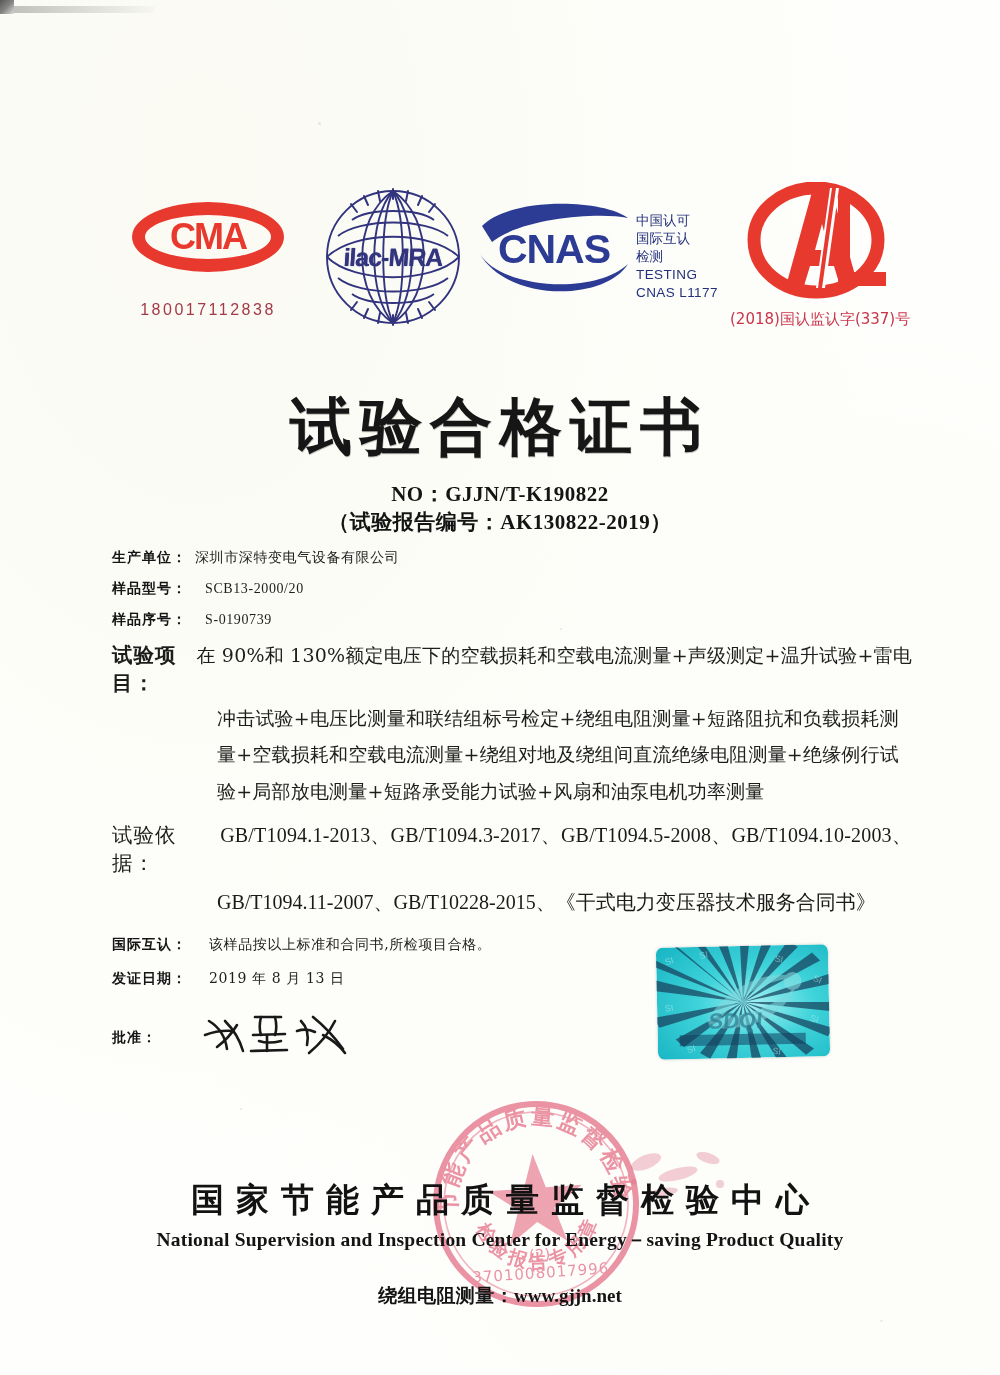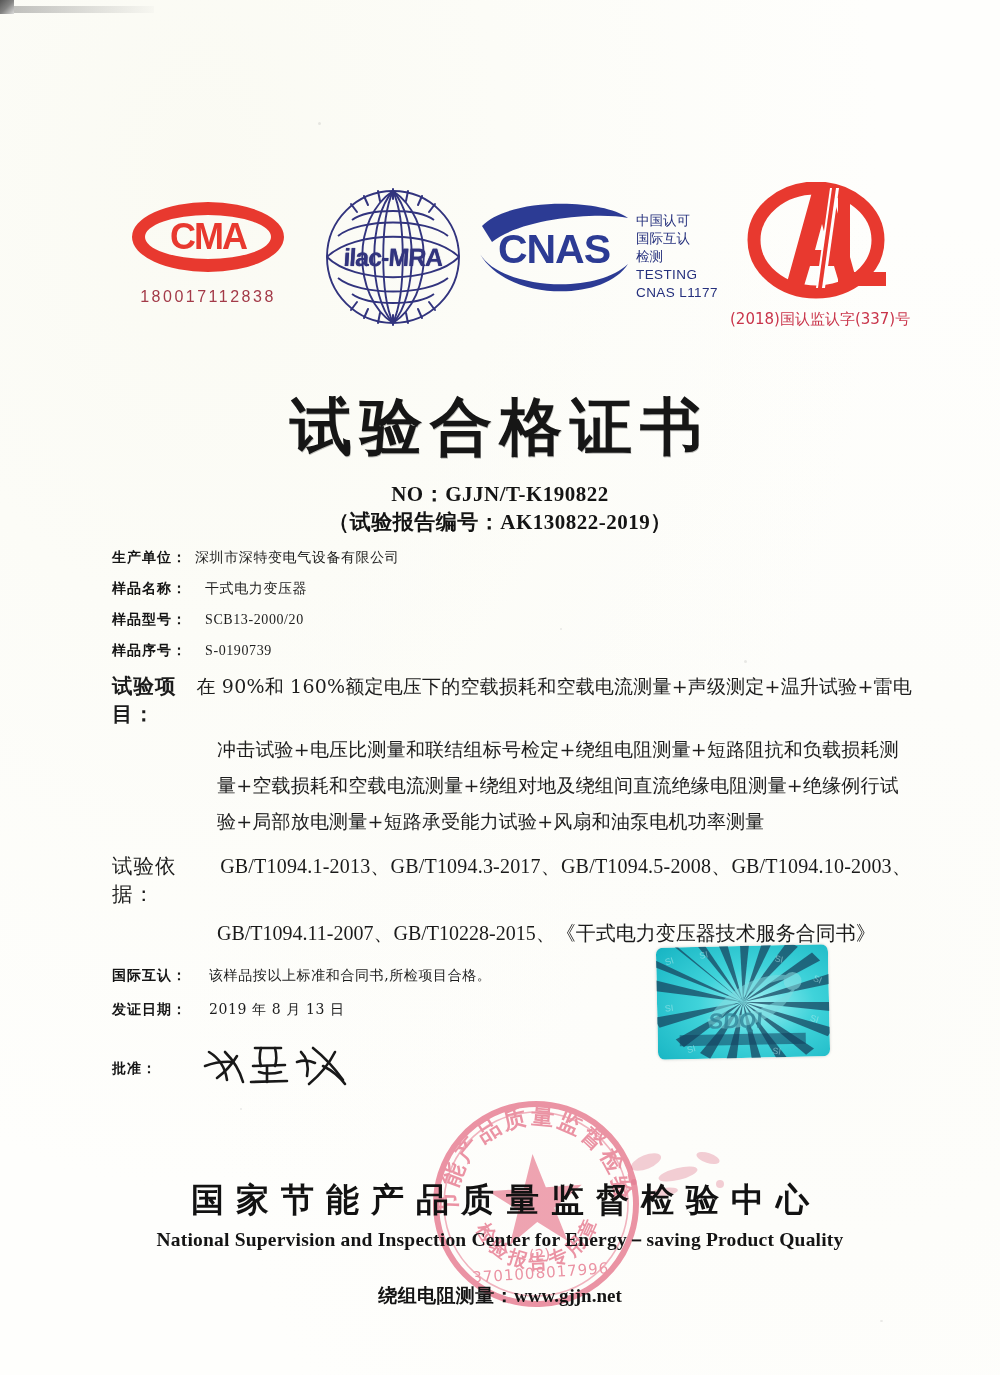--- a/index.html
+++ b/index.html
@@ -66,21 +66,21 @@
     transform: translateY(-50%);
     text-align: center;
     font-family: "Liberation Sans", sans-serif;
     font-weight: 700;
     font-size: 36px;
     letter-spacing: -2px;
     color: #e8392f;
     line-height: 1;
   }
   .cma-num {
-    margin-top: 16px;
+    margin-top: 29px;
     text-align: center;
     color: #a33a48;
     font-family: "Liberation Sans", sans-serif;
     font-size: 16px;
     letter-spacing: 2.5px;
   }
 
   
   .ilac { left: 208px; top: 10px; width: 150px; }
   .ilac-mark {
@@ -438,39 +438,35 @@
   <div class="cert-no">NO：GJJN/T-K190822</div>
   <div class="report-no">（试验报告编号：AK130822-2019）</div>
 
   <div class="body-area">
 
     <div class="field">
       <span class="lbl">生产单位：</span>
       <span class="val kai">深圳市深特变电气设备有限公司</span>
     </div>
 
-    <div class="field">
-      <span class="lbl">样品名称：</span>
-      <span class="val kai" style="padding-left:18px">干式电力变压器</span>
-    </div>
 
     <div class="field">
       <span class="lbl">样品型号：</span>
       <span class="val" style="padding-left:18px;font-family:'Liberation Serif',serif">SCB13-2000/20</span>
     </div>
 
     <div class="field">
       <span class="lbl">样品序号：</span>
       <span class="val" style="padding-left:18px;font-family:'Liberation Serif',serif">S-0190739</span>
     </div>
 
     <div class="items-block">
       <div class="row">
         <span class="lbl" style="font-weight:700;font-family:'DejaVu Serif',serif;font-size:20.5px;letter-spacing:1px">试验项目：</span>
-        <span class="items-line">在 90%和 160%额定电压下的空载损耗和空载电流测量+声级测定+温升试验+雷电</span>
+        <span class="items-line">在 90%和 130%额定电压下的空载损耗和空载电流测量+声级测定+温升试验+雷电</span>
       </div>
       <div class="items-cont">冲击试验+电压比测量和联结组标号检定+绕组电阻测量+短路阻抗和负载损耗测</div>
       <div class="items-cont">量+空载损耗和空载电流测量+绕组对地及绕组间直流绝缘电阻测量+绝缘例行试</div>
       <div class="items-cont">验+局部放电测量+短路承受能力试验+风扇和油泵电机功率测量</div>
     </div>
 
     <div class="items-block" style="margin-top:14px">
       <div class="row">
         <span class="lbl" style="font-weight:400;font-family:'DejaVu Serif',serif;font-size:20.5px;letter-spacing:1px">试验依据：</span>
         <span class="std-line">GB/T1094.1-2013、GB/T1094.3-2017、GB/T1094.5-2008、GB/T1094.10-2003、</span>

